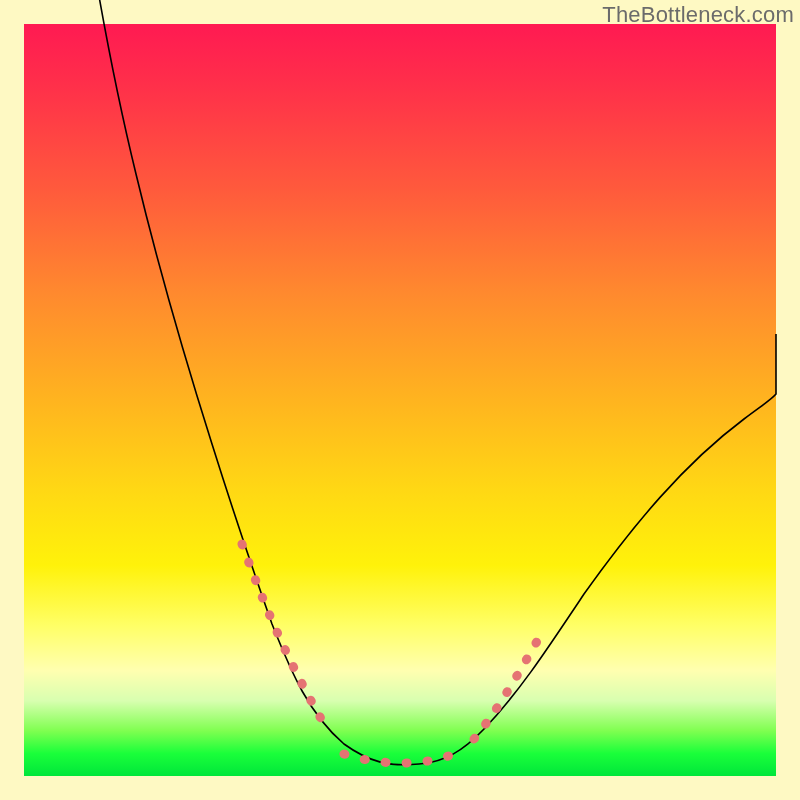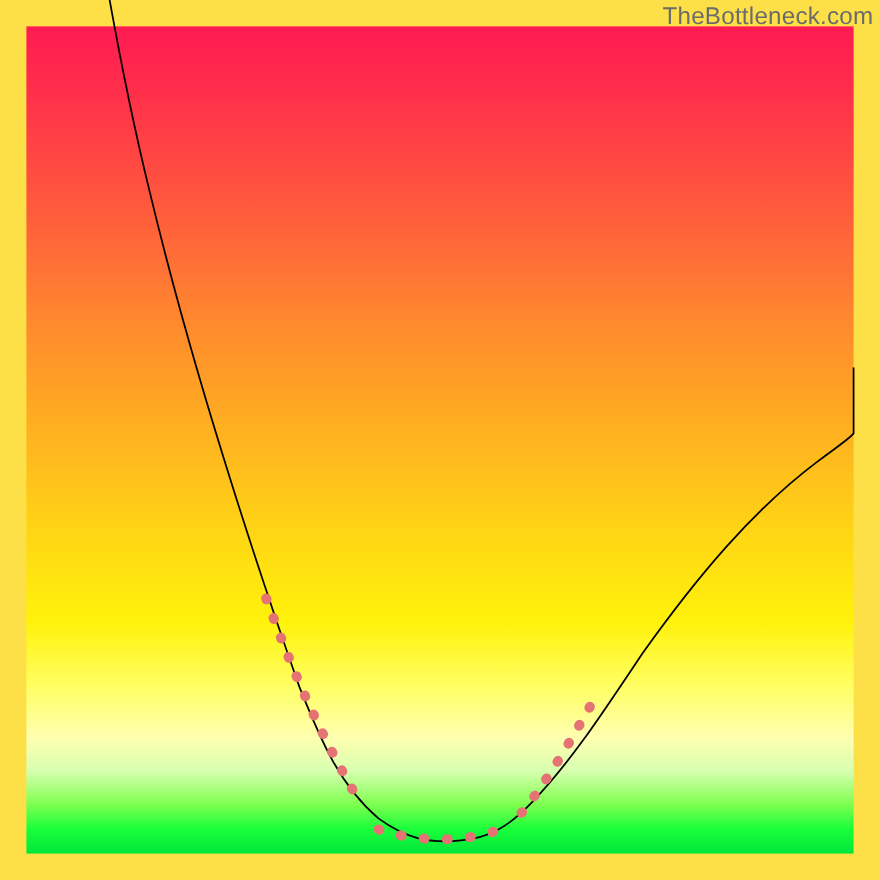--- a/index.html
+++ b/index.html
@@ -10,21 +10,21 @@
     background: #000;
     overflow: hidden;
     font-family: Arial, Helvetica, sans-serif;
   }
   .frame {
     position: absolute;
     left: 0;
     top: 0;
     width: 800px;
     height: 800px;
-    background: #fde047;
+    background: #fef9c3;
   }
   .plot {
     position: absolute;
     left: 24px;
     top: 24px;
     width: 752px;
     height: 752px;
     
     background: linear-gradient(
       to bottom,

